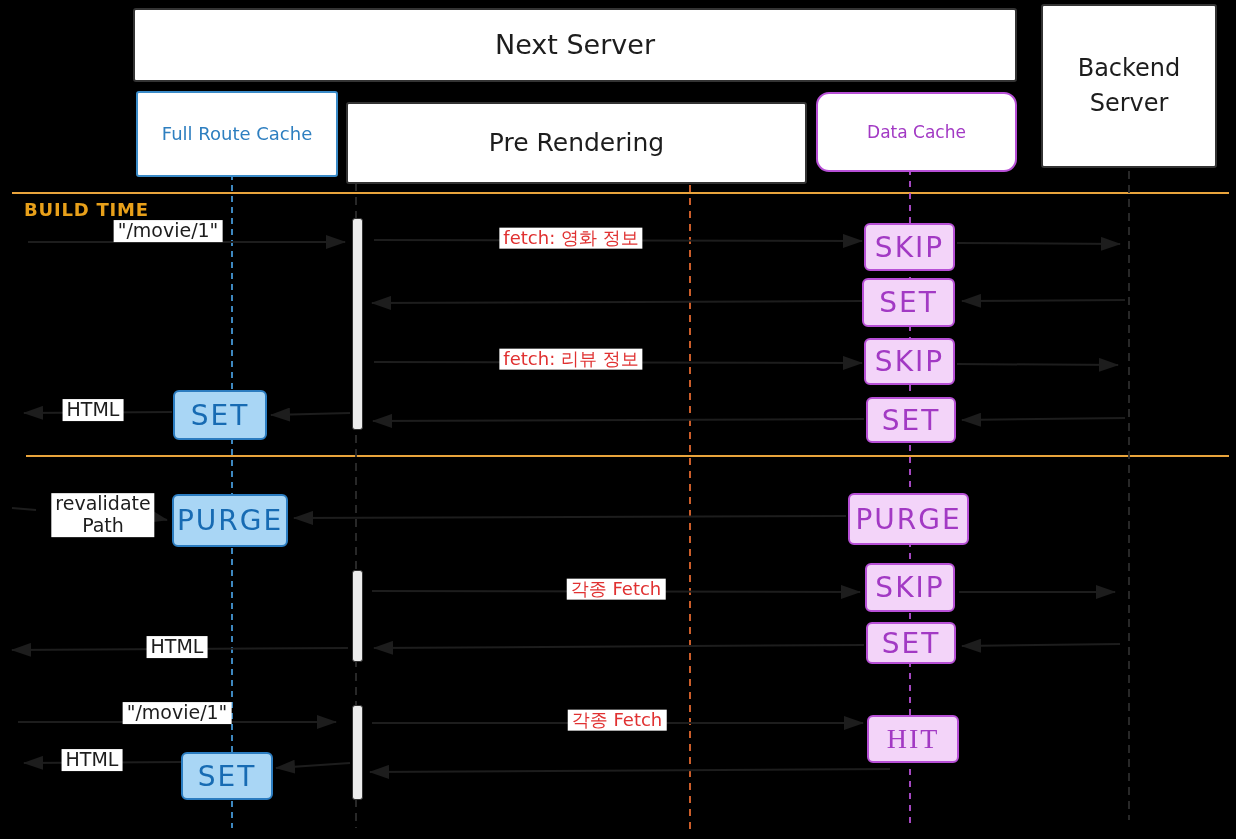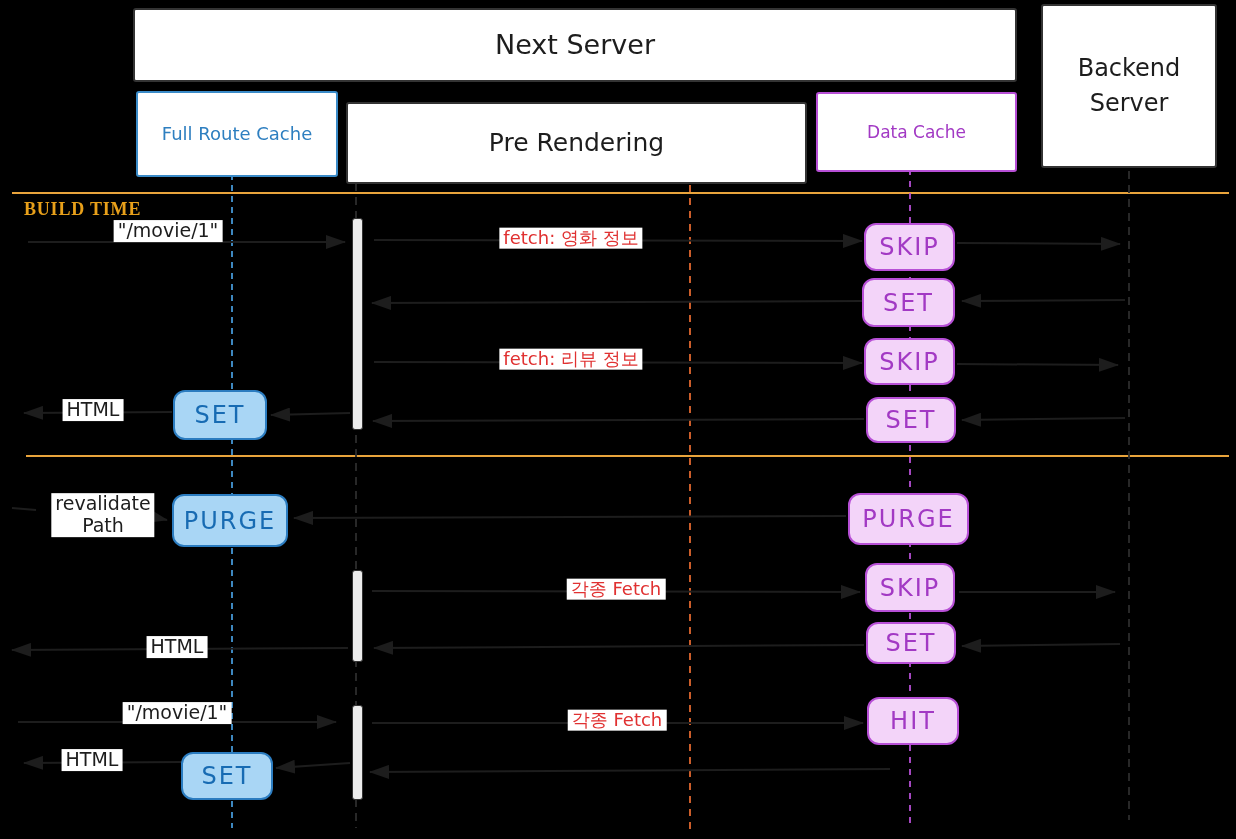--- a/index.html
+++ b/index.html
@@ -6,28 +6,28 @@
   #canvas{position:relative;width:1236px;height:839px;background:#000000;
           font-family:"DejaVu Sans",sans-serif;overflow:hidden;}
   #links{position:absolute;left:0;top:0;}
   .pbox{position:absolute;display:flex;align-items:center;justify-content:center;
         background:#fff;border:2.2px solid #343434;border-radius:3px;color:#1d1d1d;
         text-align:center;z-index:3;}
   .pbox span{white-space:pre-line;line-height:1.45;}
   #p-next{left:133px;top:8px;width:880px;height:70px;font-size:27px;}
   #p-frc{left:136px;top:91px;width:198px;height:82px;border-color:#3a8bc8;color:#2e7fc0;font-size:18px;}
   #p-pre{left:346px;top:90px;width:457px;height:78px;font-size:25px;margin-top:12px;}
-  #p-dc{left:816px;top:92px;width:197px;height:76px;border-color:#b74fd6;color:#a239c4;font-size:17px;}
+  #p-dc{left:816px;top:92px;width:197px;height:76px;border-color:#b74fd6;color:#a239c4;font-size:17px;border-radius:13px;}
   #p-be{left:1041px;top:4px;width:172px;height:160px;font-size:24px;}
   #build-time{position:absolute;left:24px;top:199px;color:#e8a01a;font-size:18px;
-              font-weight:bold;letter-spacing:.8px;z-index:4;font-family:Liberation Serif, serif;}
+              font-weight:bold;letter-spacing:.8px;z-index:4;}
   .bar{position:absolute;width:11px;background:#ececec;border:1.5px solid #333;
        border-radius:3px;z-index:4;box-sizing:border-box;}
   .op{position:absolute;display:flex;align-items:center;justify-content:center;
-      font-size:24px;letter-spacing:2px;border:2px solid;border-radius:12px;
+      font-size:28px;letter-spacing:2px;border:2px solid;border-radius:6px;
       z-index:5;box-sizing:border-box;}
   .op.purple{background:#f3d4f9;border-color:#b74fd6;color:#a239c4;}
   .op.blue{background:#a9d6f5;border-color:#2b7cc0;color:#176bb3;}
   .mlabel{position:absolute;transform:translate(-50%,-50%);background:#fff;
           padding:0 4px;font-size:19px;color:#1d1d1d;white-space:pre-line;
           text-align:center;line-height:1.15;z-index:6;}
   .mlabel.red{color:#e03131;font-size:18px;}
 </style>
 </head>
 <body>
@@ -104,17 +104,17 @@
     <div class="bar" style="left: 352px; top: 218px; height: 212px;"></div>
     <div class="bar" style="left: 352px; top: 570px; height: 92px;"></div>
     <div class="bar" style="left: 352px; top: 705px; height: 95px;"></div>
     <div class="op purple" style="left: 864px; top: 223px; width: 91px; height: 48px;">SKIP</div>
     <div class="op purple" style="left: 862px; top: 278px; width: 93px; height: 49px;">SET</div>
     <div class="op purple" style="left: 864px; top: 338px; width: 91px; height: 47px;">SKIP</div>
     <div class="op purple" style="left: 866px; top: 397px; width: 90px; height: 46px;">SET</div>
     <div class="op purple" style="left: 848px; top: 493px; width: 121px; height: 52px;">PURGE</div>
     <div class="op purple" style="left: 865px; top: 563px; width: 90px; height: 49px;">SKIP</div>
     <div class="op purple" style="left: 866px; top: 622px; width: 90px; height: 42px;">SET</div>
-    <div class="op purple" style="left: 867px; top: 697px; width: 92px; height: 48px;">HIT</div>
+    <div class="op purple" style="left: 867px; top: 715px; width: 92px; height: 48px; font-family: Liberation Serif, serif;">HIT</div>
     <div class="op blue" style="left: 173px; top: 390px; width: 94px; height: 50px;">SET</div>
     <div class="op blue" style="left: 172px; top: 494px; width: 116px; height: 53px;">PURGE</div>
     <div class="op blue" style="left: 181px; top: 752px; width: 92px; height: 48px;">SET</div>
   </div>
 
 </body></html>

